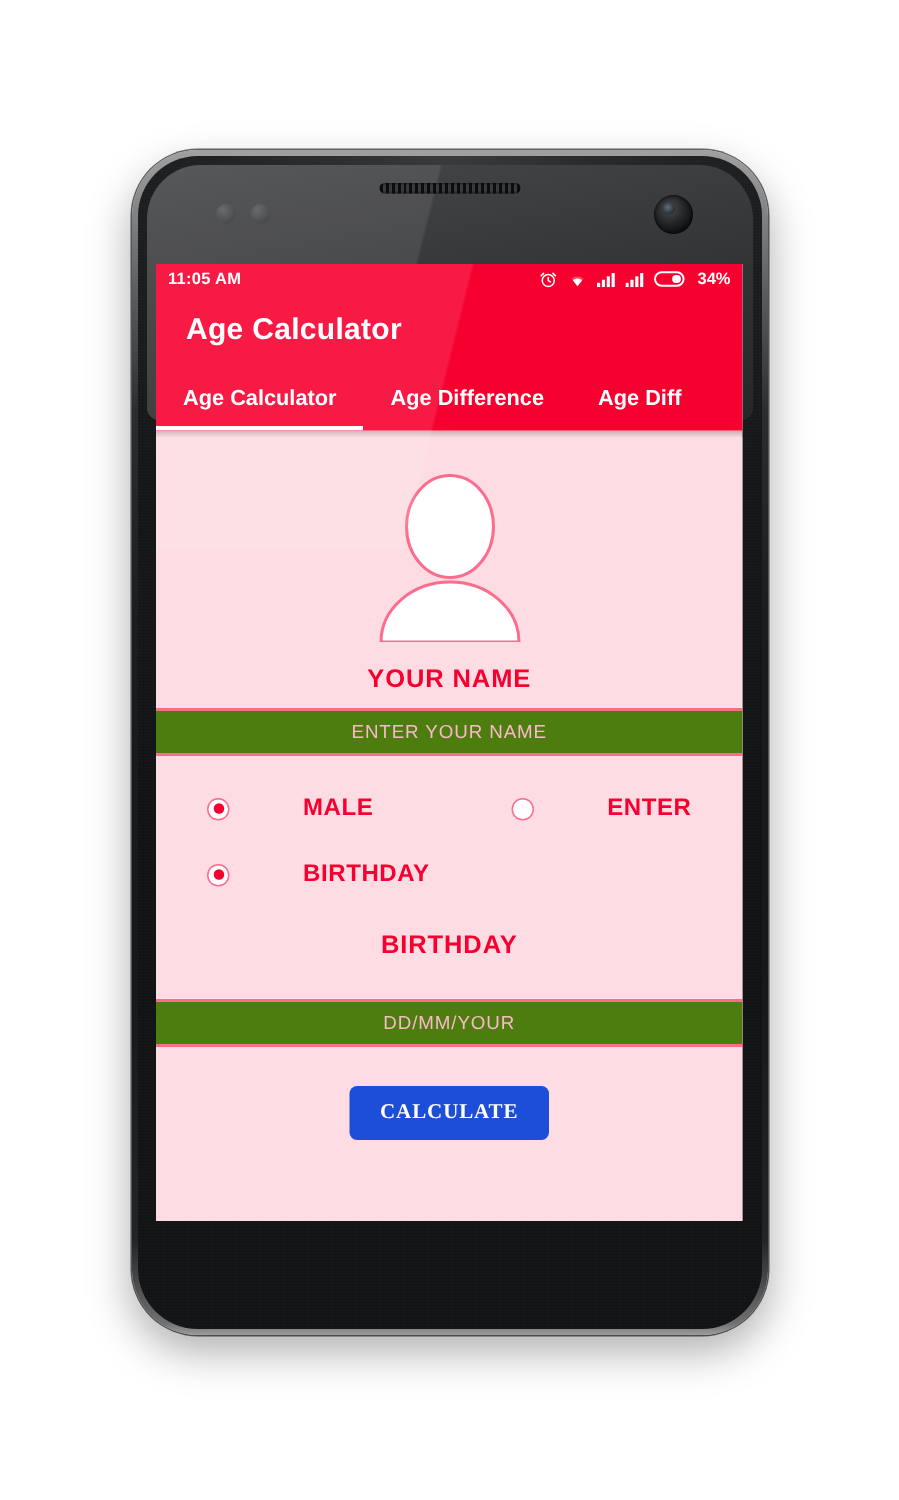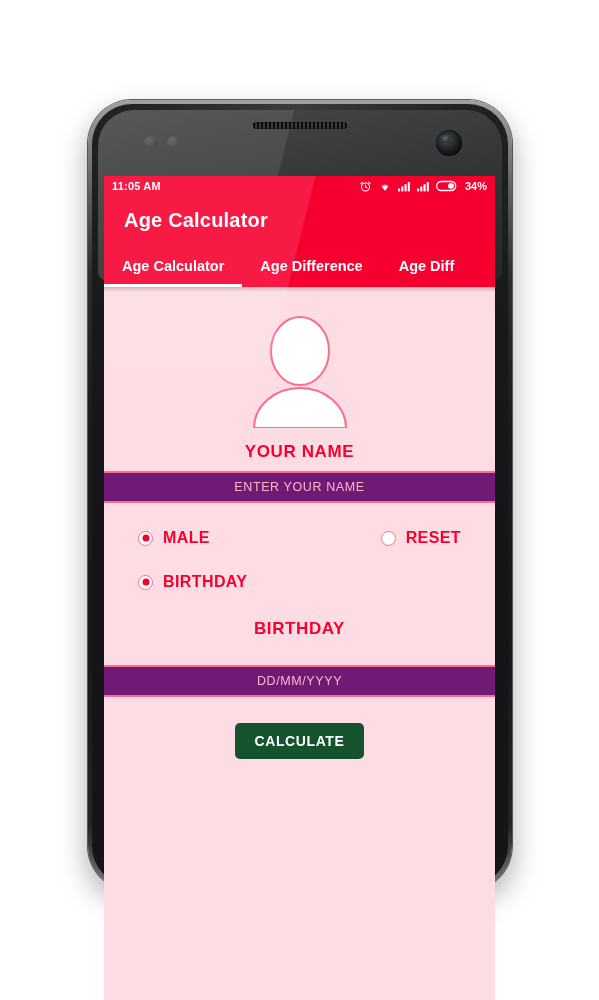--- a/index.html
+++ b/index.html
@@ -141,21 +141,21 @@
     border-radius: 50%;
     background: radial-gradient(circle at 40% 40%, #5d6b7a, #12161b);
   }
 
   
   .screen {
     position: absolute;
     left: 104px;
     top: 176px;
     width: 391px;
-    height: 824px;
+    height: 638px;
     background: #fddde3;
     overflow: hidden;
   }
 
   
   .screen-glare {
     position: absolute;
     left: 0;
     top: 0;
     width: 391px;
@@ -266,21 +266,21 @@
   .name-label {
     text-align: center;
     color: #f5002f;
     font-size: 17px;
     font-weight: bold;
     letter-spacing: 0.6px;
     padding: 10px 0 9px;
   }
 
   .field {
-    background: #701a75;
+    background: #4d7c0f;
     border-top: 2px solid #fb6d8c;
     border-bottom: 2px solid #fb6d8c;
     height: 28px;
     display: flex;
     align-items: center;
     justify-content: center;
   }
   .field-placeholder {
     color: #fbb9c8;
     font-size: 12.5px;
@@ -323,49 +323,50 @@
     width: 7px;
     height: 7px;
     border-radius: 50%;
     background: #f5002f;
   }
   .radio-text {
     color: #f5002f;
     font-size: 16px;
     font-weight: bold;
     letter-spacing: 0.4px;
+    margin-left: 39px;
   }
 
   .section-label {
     text-align: center;
     color: #f5002f;
     font-size: 17px;
     font-weight: bold;
     letter-spacing: 0.6px;
     padding: 28px 0 26px;
   }
 
   .buttons-row {
     display: flex;
     justify-content: center;
     gap: 40px;
     padding-top: 26px;
   }
   .btn {
-    background: #14532d;
+    background: #1d4ed8;
     color: #ffffff;
     font-size: 14px;
     font-weight: bold;
     letter-spacing: 0.6px;
     border: none;
     border-radius: 5px;
     padding: 10px 20px;
     min-width: 126px;
     text-align: center;
-    font-family: Liberation Sans, sans-serif;
+    font-family: Liberation Serif, serif;
     cursor: pointer;
   }
 </style>
 </head>
 <body>
 
 <div id="stage">
 
   <div class="phone-shadow"></div>
 
@@ -459,35 +460,35 @@
         <span class="field-placeholder">ENTER YOUR NAME</span>
       </div>
 
       <div class="radio-row first">
         <div class="radio-opt">
           <span class="radio-circle checked"></span>
           <span class="radio-text">MALE</span>
         </div>
         <div class="radio-opt right">
           <span class="radio-circle"></span>
-          <span class="radio-text">RESET</span>
+          <span class="radio-text">ENTER</span>
         </div>
       </div>
 
       <div class="radio-row second">
         <div class="radio-opt">
           <span class="radio-circle checked"></span>
           <span class="radio-text">BIRTHDAY</span>
         </div>
       </div>
 
       <div class="section-label">BIRTHDAY</div>
 
       <div class="field">
-        <span class="field-placeholder">DD/MM/YYYY</span>
+        <span class="field-placeholder">DD/MM/YOUR</span>
       </div>
 
       <div class="buttons-row">
         <button class="btn">CALCULATE</button>
       </div>
 
     </div>
 
     <div class="screen-glare"></div>
   </div>

